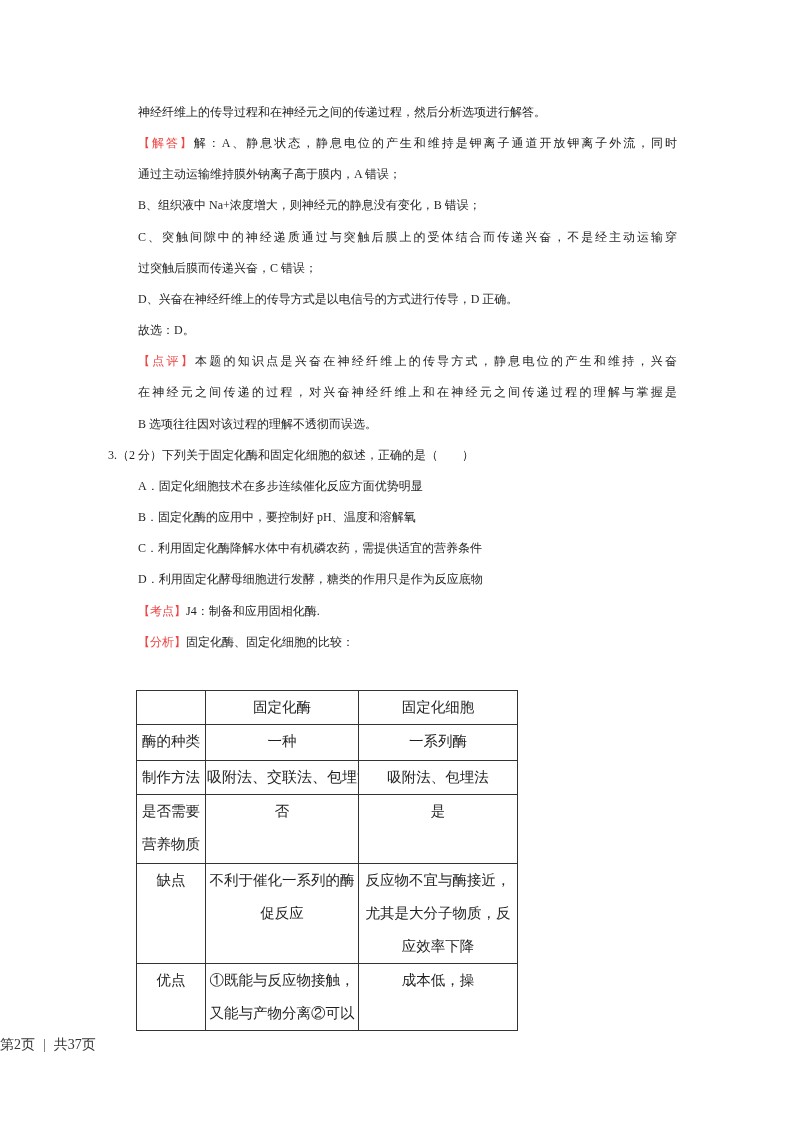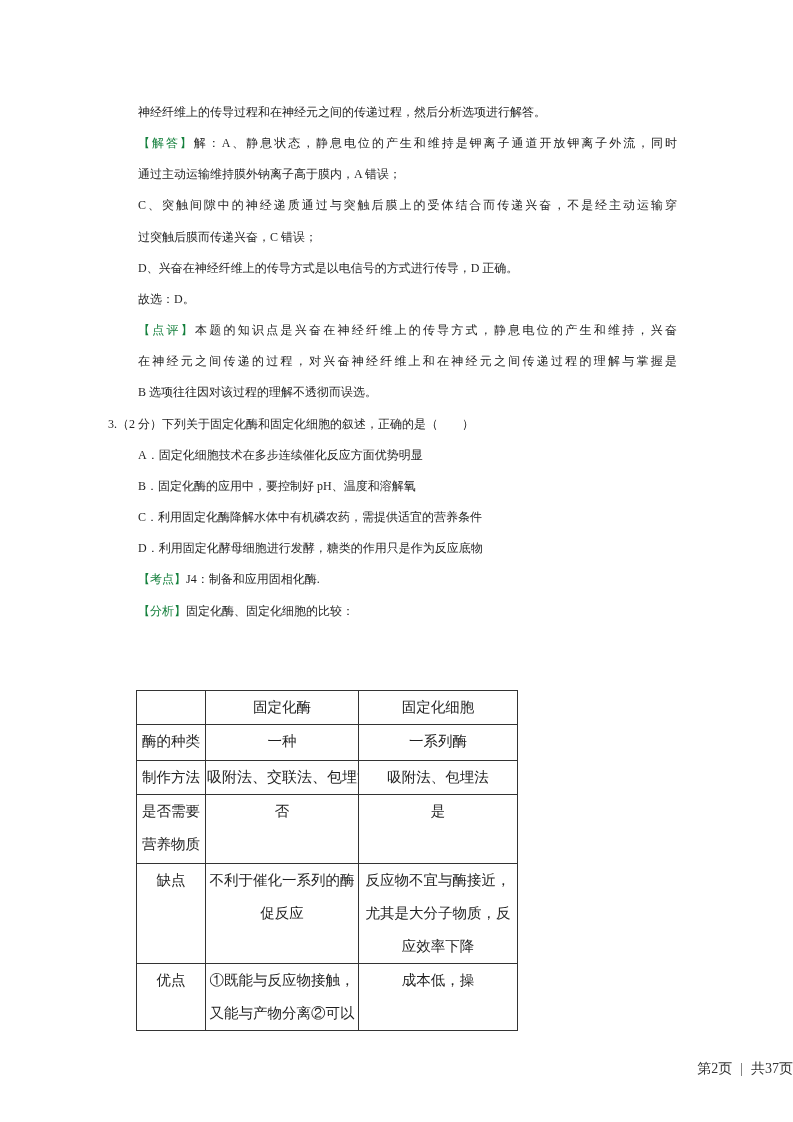--- a/index.html
+++ b/index.html
@@ -15,21 +15,21 @@
     position:absolute;
     left:104px;top:97px;
     width:573px;
     font-size:12px;
     line-height:31.15px;
   }
   .ln{margin-left:34px;}
   .ln.q{margin-left:4px;}
   .ln.opt{}
   .ln.just{text-align:justify;text-align-last:justify;}
-  .blue{color:#15803d;}
+  .blue{color:#ef4444;}
   table.cmp{
     position:absolute;
     left:136px;top:690px;
     width:381px;
     border-collapse:collapse;
     table-layout:fixed;
     font-size:14.5px;
     line-height:33px;
     color:#1f1f1f;
   }
@@ -49,36 +49,36 @@
   table.cmp tr:nth-child(2){height:36px;}
   table.cmp tr:nth-child(3){height:34px;}
   table.cmp tr:nth-child(4){height:69px;padding-left:28px;}
   table.cmp tr:nth-child(5){height:98px;}
   table.cmp tr:nth-child(6){height:67px;}
   td.nw{white-space:nowrap;font-size:15px;overflow:visible;}
   .footer{
     position:absolute;
     left:0;top:1036px;
     width:793px;
-    text-align:right;
+    text-align:left;
     font-size:14px;
     color:#333;
-    margin-top:24px;
   }
   .footer .sep{margin:0 8px;color:#555;}
 </style>
 </head>
 <body>
 
 <div class="page">
 
   <div class="content">
     <div class="ln"><span>神经纤维上的传导过程和在神经元之间的传递过程，然后分析选项进行解答。</span></div>
     <div class="ln just"><span class="blue">【解答】</span><span>解：A、静息状态，静息电位的产生和维持是钾离子通道开放钾离子外流，同时</span></div>
     <div class="ln"><span>通过主动运输维持膜外钠离子高于膜内，A 错误；</span></div>
+    <div class="ln"><span>B、组织液中 Na+浓度增大，则神经元的静息没有变化，B 错误；</span></div>
     <div class="ln just"><span>C、突触间隙中的神经递质通过与突触后膜上的受体结合而传递兴奋，不是经主动运输穿</span></div>
     <div class="ln"><span>过突触后膜而传递兴奋，C 错误；</span></div>
     <div class="ln"><span>D、兴奋在神经纤维上的传导方式是以电信号的方式进行传导，D 正确。</span></div>
     <div class="ln"><span>故选：D。</span></div>
     <div class="ln just"><span class="blue">【点评】</span><span>本题的知识点是兴奋在神经纤维上的传导方式，静息电位的产生和维持，兴奋</span></div>
     <div class="ln just"><span>在神经元之间传递的过程，对兴奋神经纤维上和在神经元之间传递过程的理解与掌握是</span></div>
     <div class="ln"><span>B 选项往往因对该过程的理解不透彻而误选。</span></div>
     <div class="ln q"><span>3.（2 分）下列关于固定化酶和固定化细胞的叙述，正确的是（　　）</span></div>
     <div class="ln opt"><span>A．固定化细胞技术在多步连续催化反应方面优势明显</span></div>
     <div class="ln opt"><span>B．固定化酶的应用中，要控制好 pH、温度和溶解氧</span></div>

